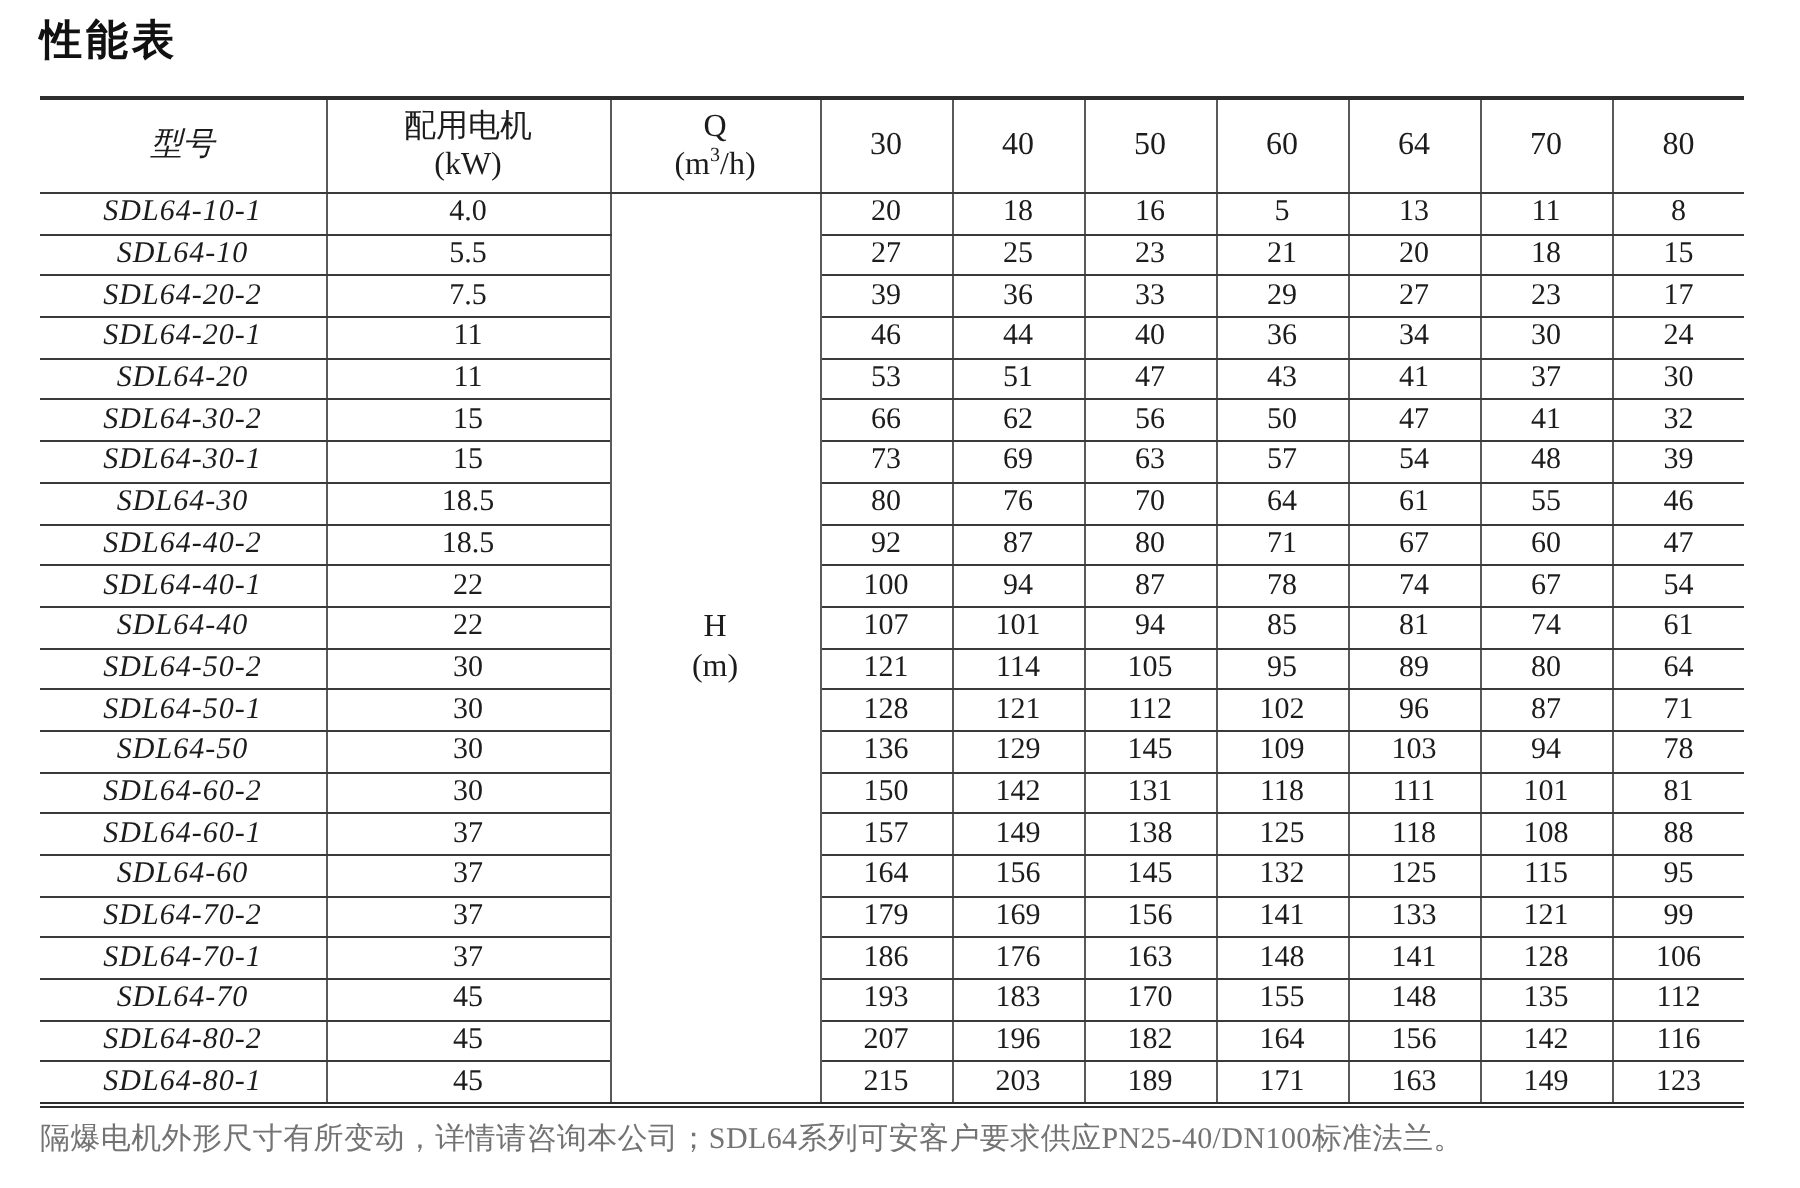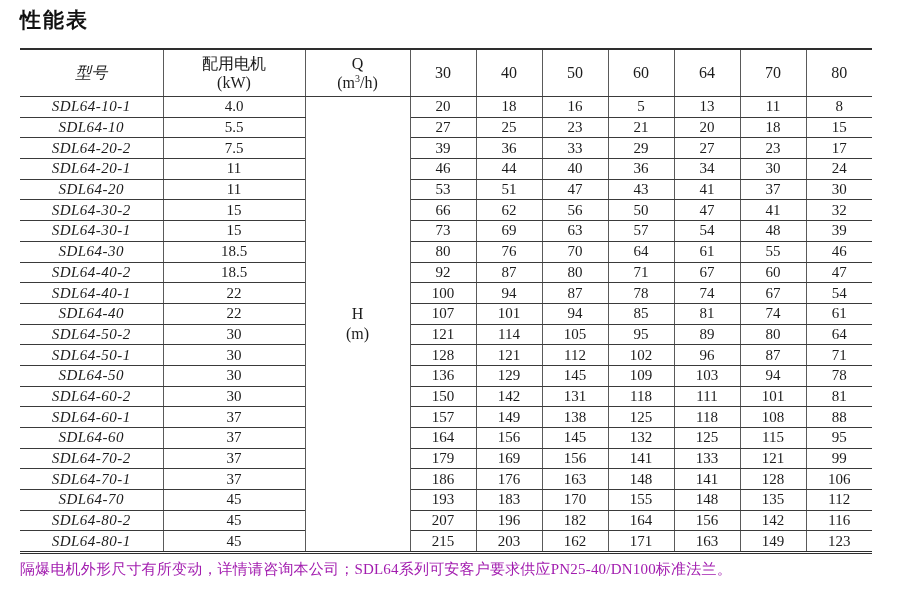--- a/index.html
+++ b/index.html
@@ -70,21 +70,21 @@
     font-size: 16px;
     line-height: 1.25;
   }
   .model-cell { letter-spacing: 0.5px; }
   .footnote {
     position: absolute;
     left: 20px;
     top: 560px;
     width: 870px;
     font-size: 15px;
-    color: #a21caf;
+    color: #737373;
     font-family: "Liberation Serif", serif;
     letter-spacing: 0.2px;
   }
 </style>
 </head>
 <body>
 
 <div class="page">
 
   <div class="page-title">性能表</div>
@@ -358,21 +358,21 @@
           <td class="value-cell">164</td>
           <td class="value-cell">156</td>
           <td class="value-cell">142</td>
           <td class="value-cell">116</td>
         </tr>
         <tr>
           <td class="model-cell">SDL64-80-1</td>
           <td class="power-cell">45</td>
           <td class="value-cell">215</td>
           <td class="value-cell">203</td>
-          <td class="value-cell">162</td>
+          <td class="value-cell">189</td>
           <td class="value-cell">171</td>
           <td class="value-cell">163</td>
           <td class="value-cell">149</td>
           <td class="value-cell">123</td>
         </tr>
       </tbody>
   </table>
 
   <div class="footnote">隔爆电机外形尺寸有所变动，详情请咨询本公司；SDL64系列可安客户要求供应PN25-40/DN100标准法兰。</div>
 

